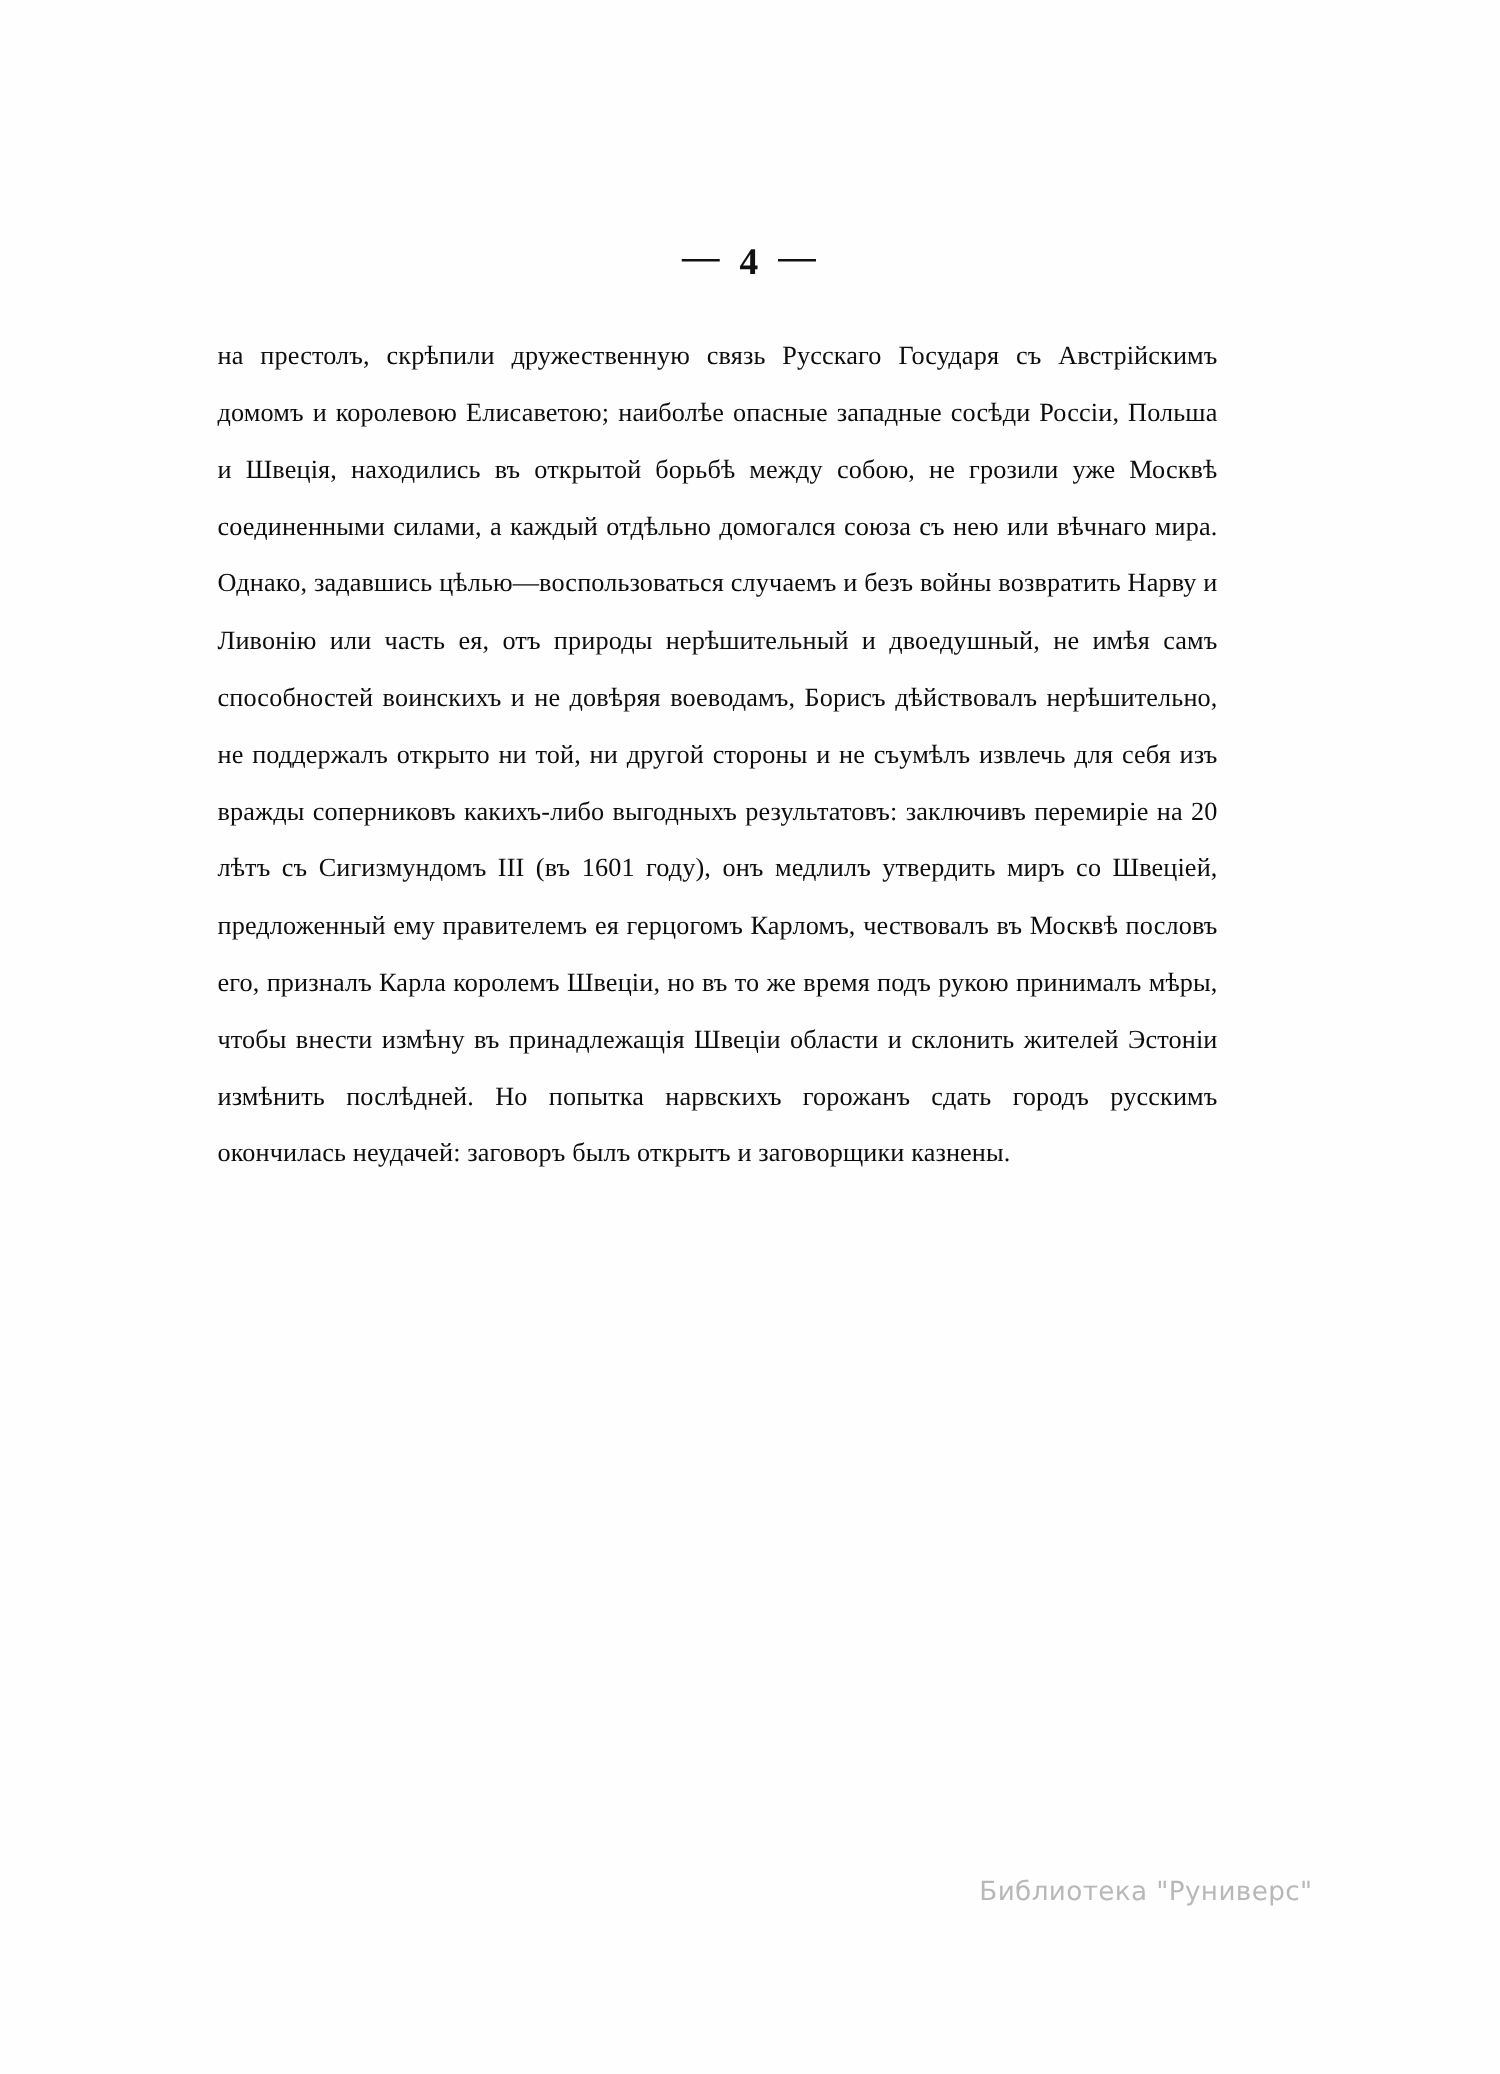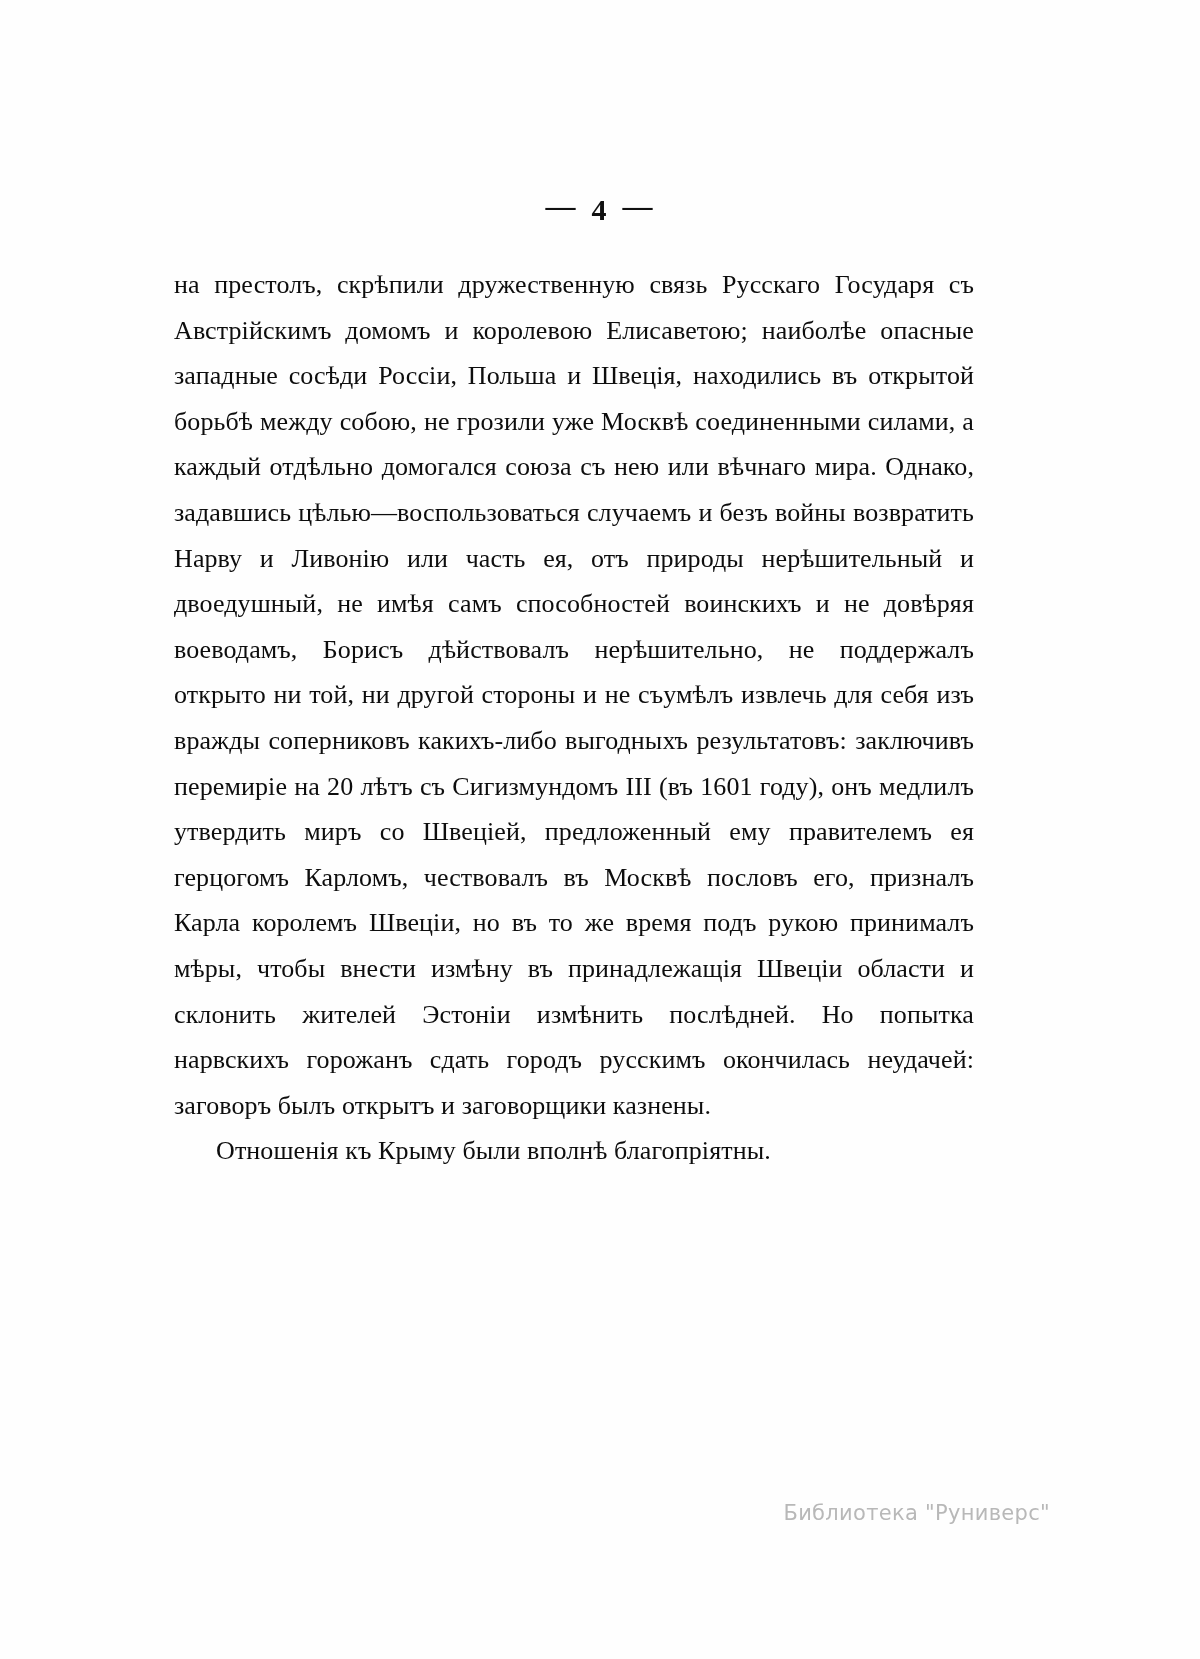--- a/index.html
+++ b/index.html
@@ -38,21 +38,21 @@
     display: inline-block;
     margin: 0 14px;
     position: relative;
     top: -4px;
   }
   .body-text {
     position: absolute;
     top: 262px;
     left: 174px;
     width: 800px;
-    font-size: 26px;
+    font-size: 21px;
     line-height: 45.6px;
     text-align: justify;
     text-justify: inter-word;
     color: #0d0d0d;
     font-family: "Liberation Serif", serif;
     letter-spacing: 0.1px;
   }
   .body-text p {
     margin: 0;
   }
@@ -77,18 +77,17 @@
 <body>
 
 <div class="page">
 
   <div class="page-number">
     <span class="dash">—</span><span>4</span><span class="dash">—</span>
   </div>
 
   <div class="body-text">
     <p>на престолъ, скрѣпили дружественную связь Русскаго Государя съ Австрійскимъ домомъ и королевою Елисаветою; наиболѣе опасные западные сосѣди Россіи, Польша и Швеція, находились въ открытой борьбѣ между собою, не грозили уже Москвѣ соединенными силами, а каждый отдѣльно домогался союза съ нею или вѣчнаго мира. Однако, задавшись цѣлью—воспользоваться случаемъ и безъ войны возвратить Нарву и Ливонію или часть ея, отъ природы нерѣшительный и двоедушный, не имѣя самъ способностей воинскихъ и не довѣряя воеводамъ, Борисъ дѣйствовалъ нерѣшительно, не поддержалъ открыто ни той, ни другой стороны и не съумѣлъ извлечь для себя изъ вражды соперниковъ какихъ-либо выгодныхъ результатовъ: заключивъ перемиріе на 20 лѣтъ съ Сигизмундомъ III (въ 1601 году), онъ медлилъ утвердить миръ со Швеціей, предложенный ему правителемъ ея герцогомъ Карломъ, чествовалъ въ Москвѣ пословъ его, призналъ Карла королемъ Швеціи, но въ то же время подъ рукою принималъ мѣры, чтобы внести измѣну въ принадлежащія Швеціи области и склонить жителей Эстоніи измѣнить послѣдней. Но попытка нарвскихъ горожанъ сдать городъ русскимъ окончилась неудачей: заговоръ былъ открытъ и заговорщики казнены.</p>
-    <p class="indent">Отношенія къ Крыму были вполнѣ благопріятны.</p>
   </div>
 
   <div class="watermark">Библиотека "Руниверс"</div>
 
 </div>
 
 </body></html>

